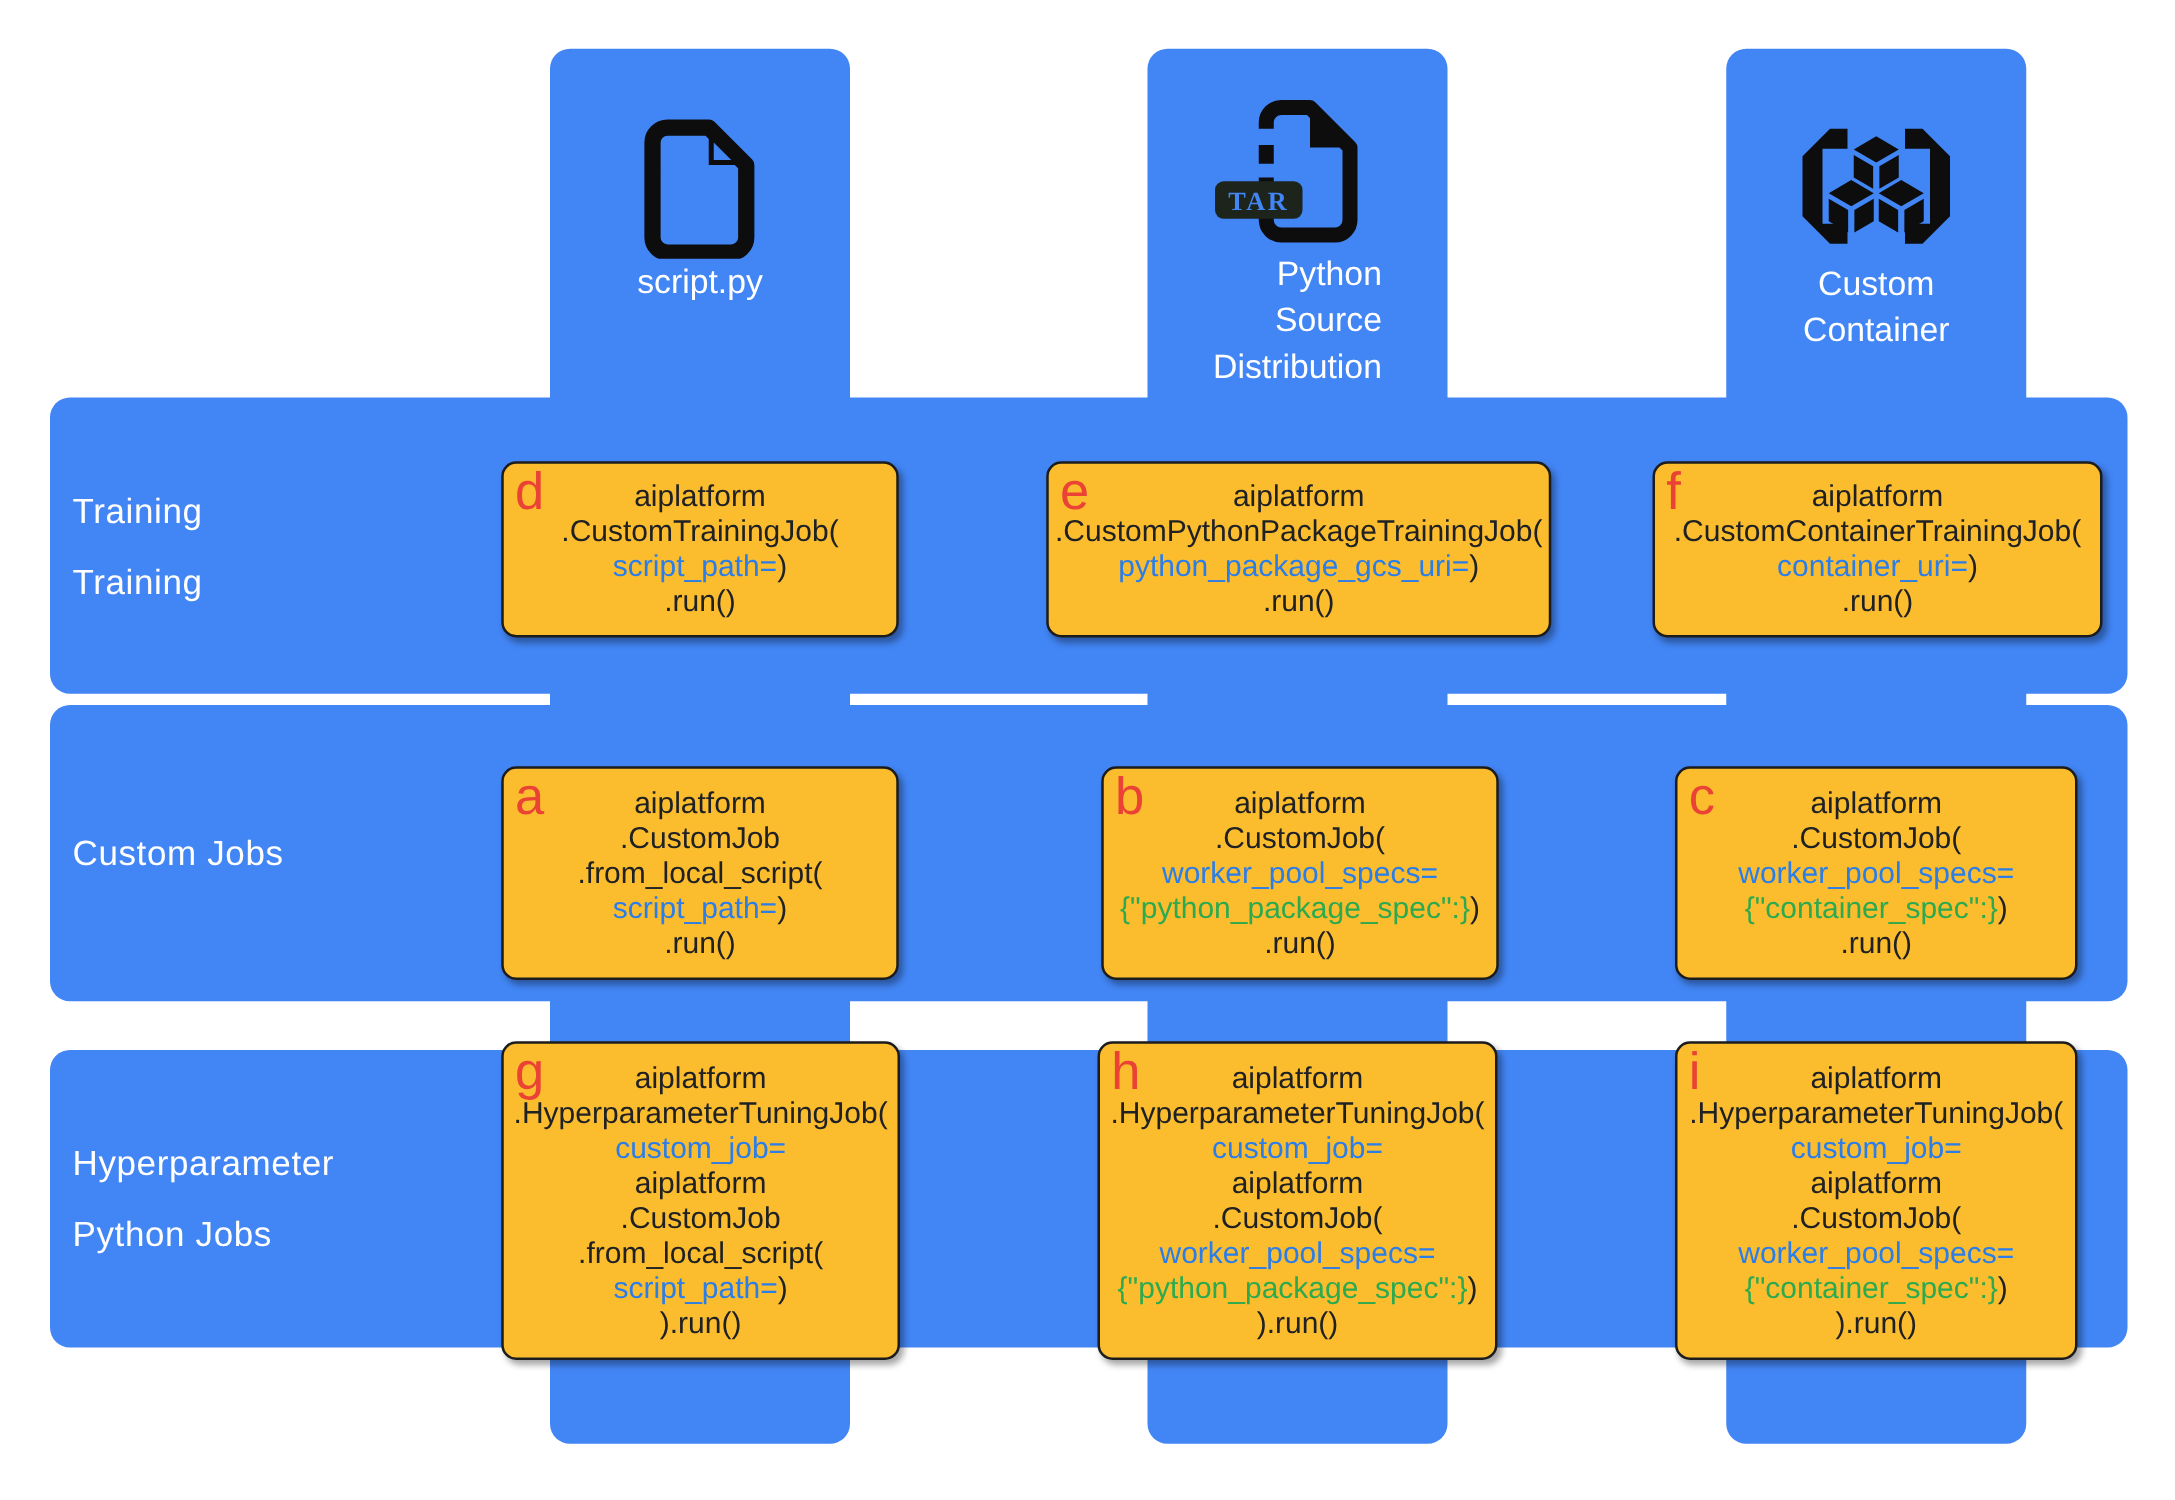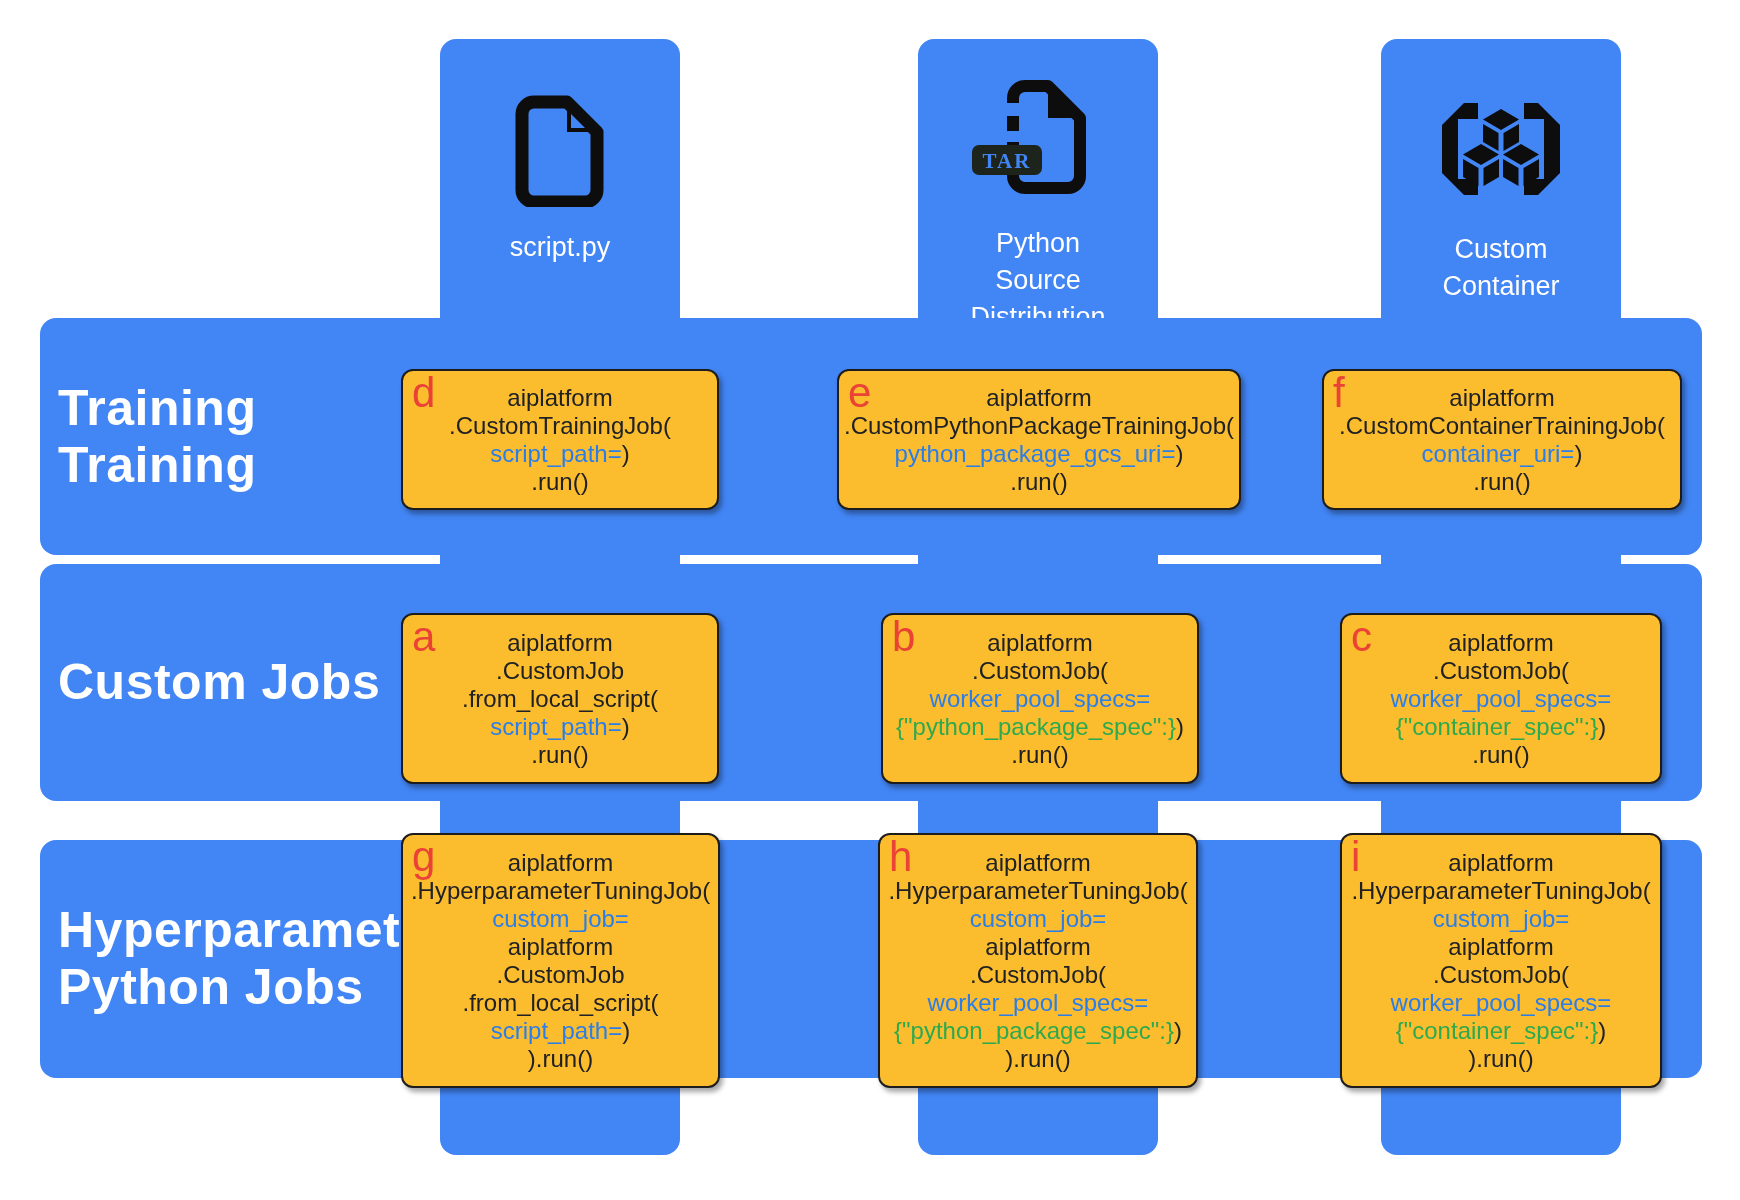--- a/index.html
+++ b/index.html
@@ -16,32 +16,32 @@
   .col-1 { left:440px; } .col-2 { left:918px; } .col-3 { left:1381px; }
   .row {
     position:absolute; left:40px; width:1662px;
     background:var(--blue-panel,#4285F4); border-radius:16px;
     display:flex; align-items:center;
   }
   .row-1 { top:318px; height:237px; }
   .row-2 { top:564px; height:237px; }
   .row-3 { top:840px; height:238px; }
   .row-label {
-    color:var(--label-white,#fff); font-size:50px; line-height:57px;
-    padding-left:18px; font-weight:700; letter-spacing:0.5px;
+    color:var(--label-white,#fff); font-size:28px; line-height:57px;
+    padding-left:18px; font-weight:400; letter-spacing:0.5px;
   }
   .col-icon { display:block; }
   .col-1 .col-icon { margin-top:56px; }
   .col-2 .col-icon { margin-top:40px; }
   .col-3 .col-icon { margin-top:50px; }
   .col-label {
     color:var(--label-white,#fff); font-size:27px; line-height:37px;
-    text-align:center; margin-top:22px;
-  }
-  .col-2 .col-label { margin-top:24px; }
+    text-align:center; 
+  }
+  .col-2 .col-label { margin-top:0;text-align:right; }
   
   .codebox {
     position:absolute; background:var(--box-fill,#FBBD2E);
     border:2px solid var(--box-border,#1C1C1C); border-radius:12px;
     box-shadow:3px 4px 5px rgba(0,0,0,0.35);
     box-sizing:border-box; z-index:5;
   }
   .box-d { left:401px;  top:369px; width:318px; height:141px; }
   .box-e { left:837px;  top:369px; width:404px; height:141px; }
   .box-f { left:1322px; top:369px; width:360px; height:141px; }

